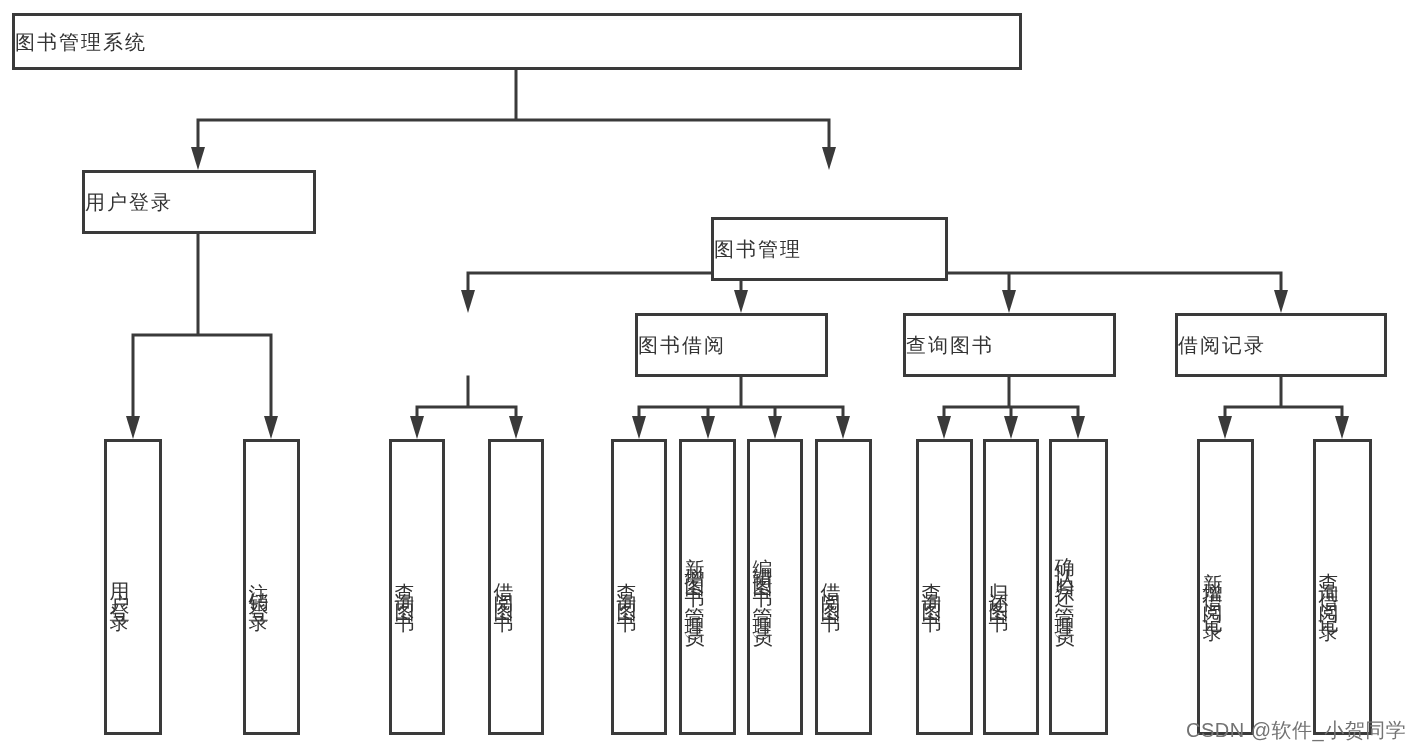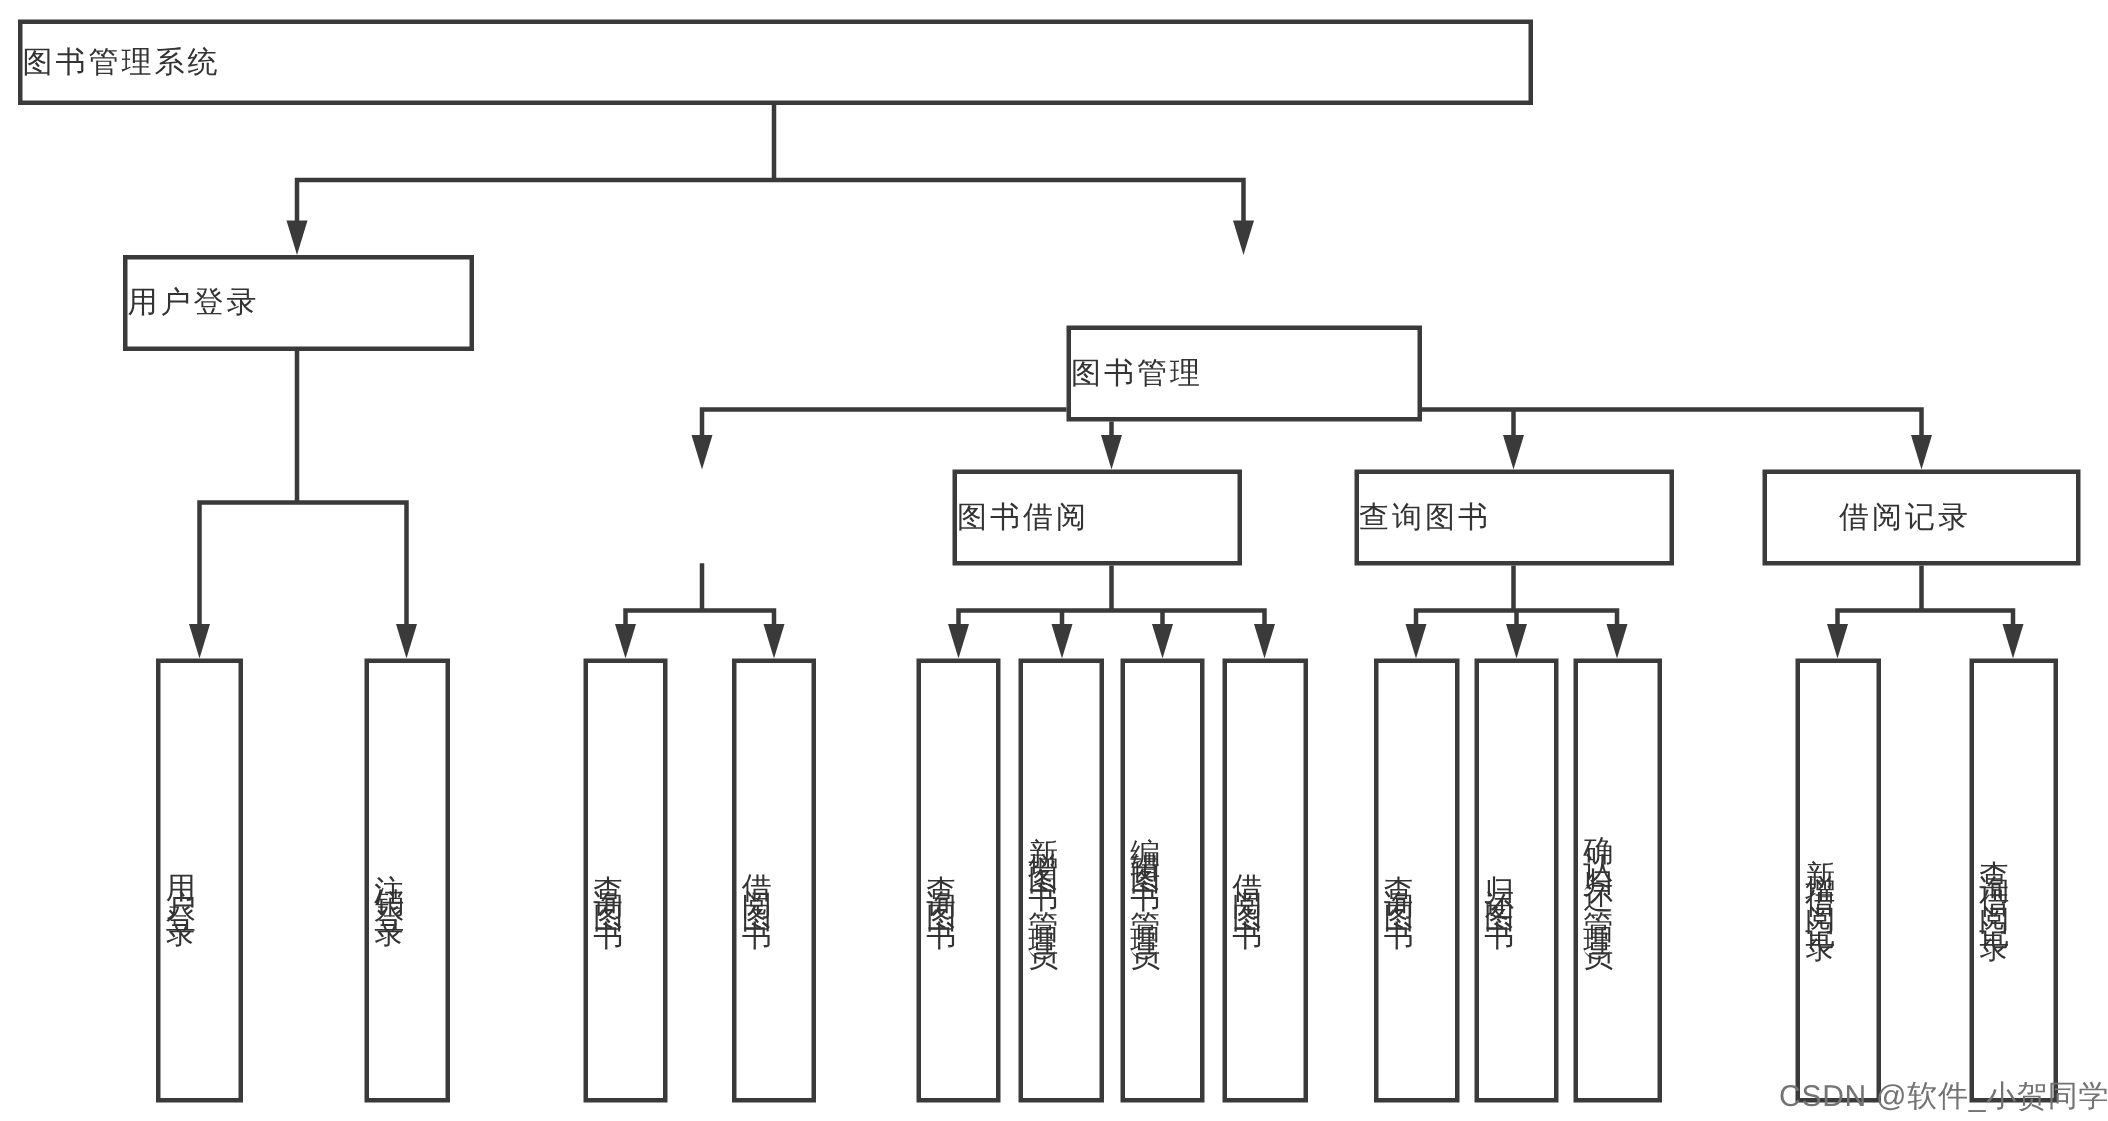--- a/index.html
+++ b/index.html
@@ -87,21 +87,21 @@
   <div class="node" style="left:711px; top:170px; width:237px; height:64px;margin-top:47px;">
     <span class="hlabel">图书管理</span>
   </div>
 
   <div class="node" style="left:635px; top:313px; width:193px; height:64px;">
     <span class="hlabel">图书借阅</span>
   </div>
   <div class="node" style="left:903px; top:313px; width:213px; height:64px;">
     <span class="hlabel">查询图书</span>
   </div>
-  <div class="node" style="left:1175px; top:313px; width:212px; height:64px;padding-left:48px;">
+  <div class="node" style="left:1175px; top:313px; width:212px; height:64px;">
     <span class="hlabel">借阅记录</span>
   </div>
 
   <div class="node vbox" style="left:104px; width:58px;">
     <span class="vlabel">用户登录</span>
   </div>
   <div class="node vbox" style="left:243px; width:57px;">
     <span class="vlabel">注销登录</span>
   </div>
   <div class="node vbox" style="left:389px; width:56px;">

